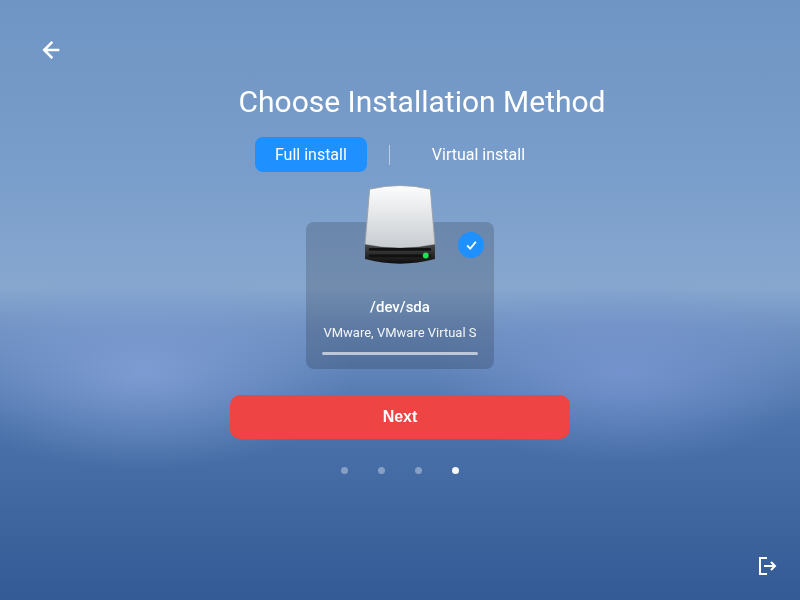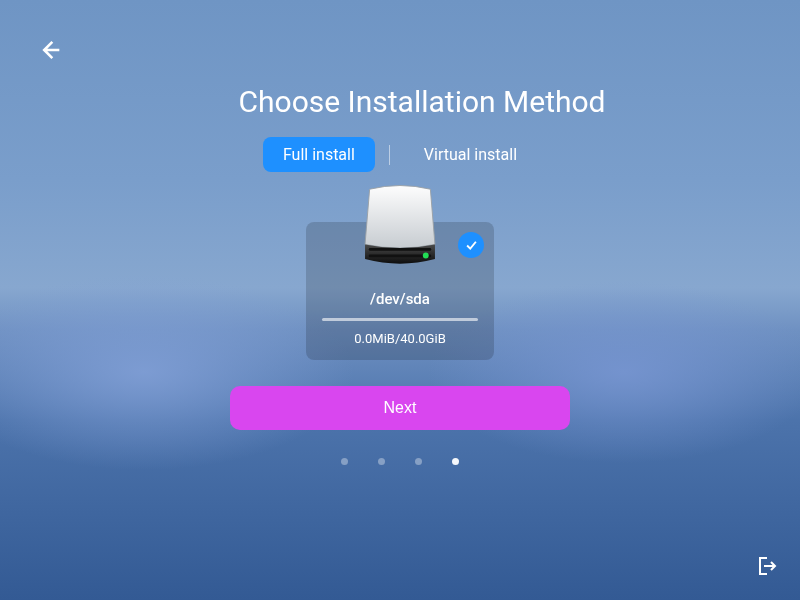--- a/index.html
+++ b/index.html
@@ -33,21 +33,21 @@
   .exit svg { width: 24px; height: 24px; stroke: #fff; stroke-width: 2; fill: none; }
   h1 {
     text-align: center;
     font-size: 30px;
     font-weight: 400;
     padding-top: 84px;
     margin-left: 44px;
   }
   .tabs {
     display: flex; justify-content: center; align-items: center;
-    margin-top: 18px; gap: 0;
+    margin-top: 18px; gap: 8px;
   }
   .tab {
     font-size: 16px; padding: 8px 20px;
     cursor: pointer; border-radius: 8px;
     color: #fff;
   }
   .tab.active { background: #1e90ff; }
   .tab-sep { width: 1px; height: 20px; background: rgba(255,255,255,0.5); margin: 0 14px; }
   .disk-card {
     margin: 50px auto 0;
@@ -62,32 +62,32 @@
     position: absolute; top: -42px; left: 50%; transform: translateX(-50%);
     width: 92px; height: 92px;
   }
   .check {
     position: absolute; top: 10px; right: 10px;
     width: 26px; height: 26px; border-radius: 50%;
     background: #1e90ff;
     display: flex; align-items: center; justify-content: center;
   }
   .check svg { width: 15px; height: 15px; stroke: #fff; stroke-width: 3; fill: none; }
-  .dev { font-size: 15px; font-weight: 500; margin-top: 14px; }
+  .dev { font-size: 15px; font-weight: 500; margin-top: 22px; }
   .model { font-size: 13px; margin-top: 8px; line-height: 1.35; color: rgba(255,255,255,0.92); }
   .bar { height: 3px; background: rgba(255,255,255,0.6); border-radius: 2px; margin: 10px 2px 0; position: relative; }
   .bar-fill { position: absolute; left:0; top:0; bottom:0; width:0%; background:#fff; border-radius:2px; }
   .usage { font-size: 13px; margin-top: 10px; }
   .next-btn {
     display: block;
     margin: 26px auto 0;
     width: 340px; height: 44px;
-    background: #d946ef;
+    background: #ef4444;
     border: none; border-radius: 10px;
-    color: #fff; font-size: 16px; font-weight: 400;
+    color: #fff; font-size: 16px; font-weight: 700;
     cursor: pointer;
   }
   .dots {
     display: flex; justify-content: center; gap: 30px;
     margin-top: 28px;
   }
   .dot { width: 7px; height: 7px; border-radius: 50%; background: rgba(255,255,255,0.35); }
   .dot.active { background: rgba(255,255,255,0.95); }
 </style>
 </head>
@@ -126,24 +126,24 @@
       <rect x="16" y="81" width="68" height="3" rx="1.5" fill="#111"></rect>
       <circle cx="78" cy="82" r="3.2" fill="#22dd55"></circle>
     </svg>
   </div>
   <div class="check">
     <svg viewBox="0 0 24 24">
         <path d="M5 12l5 5 9-11"></path>
       </svg>
   </div>
   <div class="dev">/dev/sda</div>
+  <div class="model">VMware, VMware Virtual S</div>
   <div class="bar">
       <div class="bar-fill"></div>
     </div>
-  <div class="usage">0.0MiB/40.0GiB</div>
 </div>
 
 <button class="next-btn">Next</button>
 
 <div class="dots">
   <div class="dot"></div>
   <div class="dot"></div>
   <div class="dot"></div>
   <div class="dot active"></div>
 </div>

